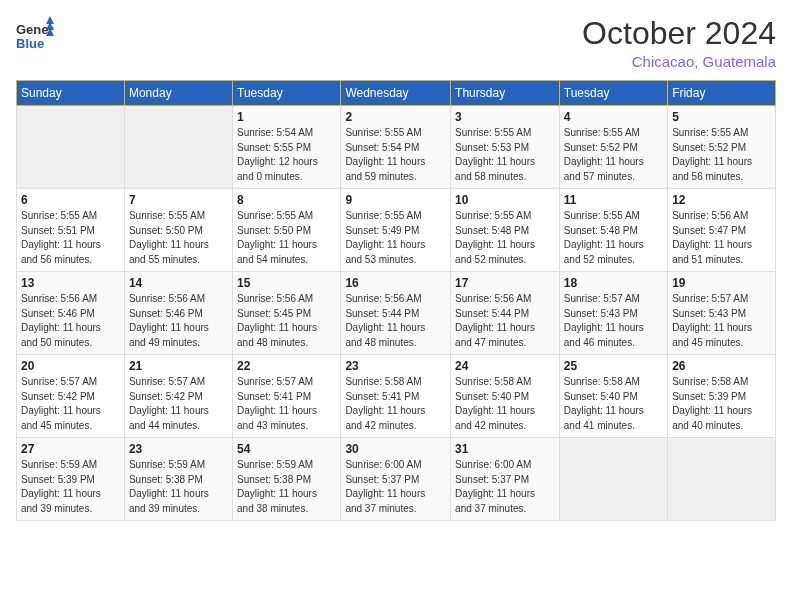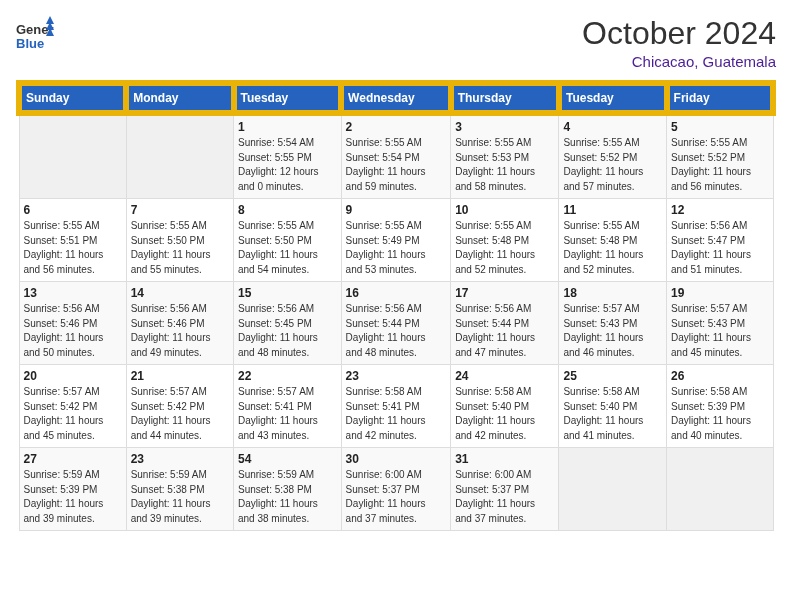--- a/index.html
+++ b/index.html
@@ -31,36 +31,36 @@
       text-align: right;
     }
     .month-title {
       font-size: 32px;
       font-weight: normal;
       color: #333;
       line-height: 1.1;
     }
     .location {
       font-size: 15px;
-      color: #4c1d95;
+      color: #8b5cf6;
       margin-top: 2px;
     }
     .calendar {
       width: 100%;
       border-collapse: collapse;
       font-size: 10.5px;
     }
     .calendar thead tr th {
       background: #2563be;
       color: #fff;
       padding: 5px 4px;
       text-align: left;
       font-size: 12px;
-      font-weight: bold;
-      border: 6px solid #eab308;
+      font-weight: normal;
+      border: 1px solid #eab308;
     }
     .calendar tbody tr td {
       vertical-align: top;
       border: 1px solid #ddd;
       padding: 4px 4px;
       width: 113px;
       min-height: 80px;
       background: #fff;
     }
     .calendar tbody tr:nth-child(odd) td {

